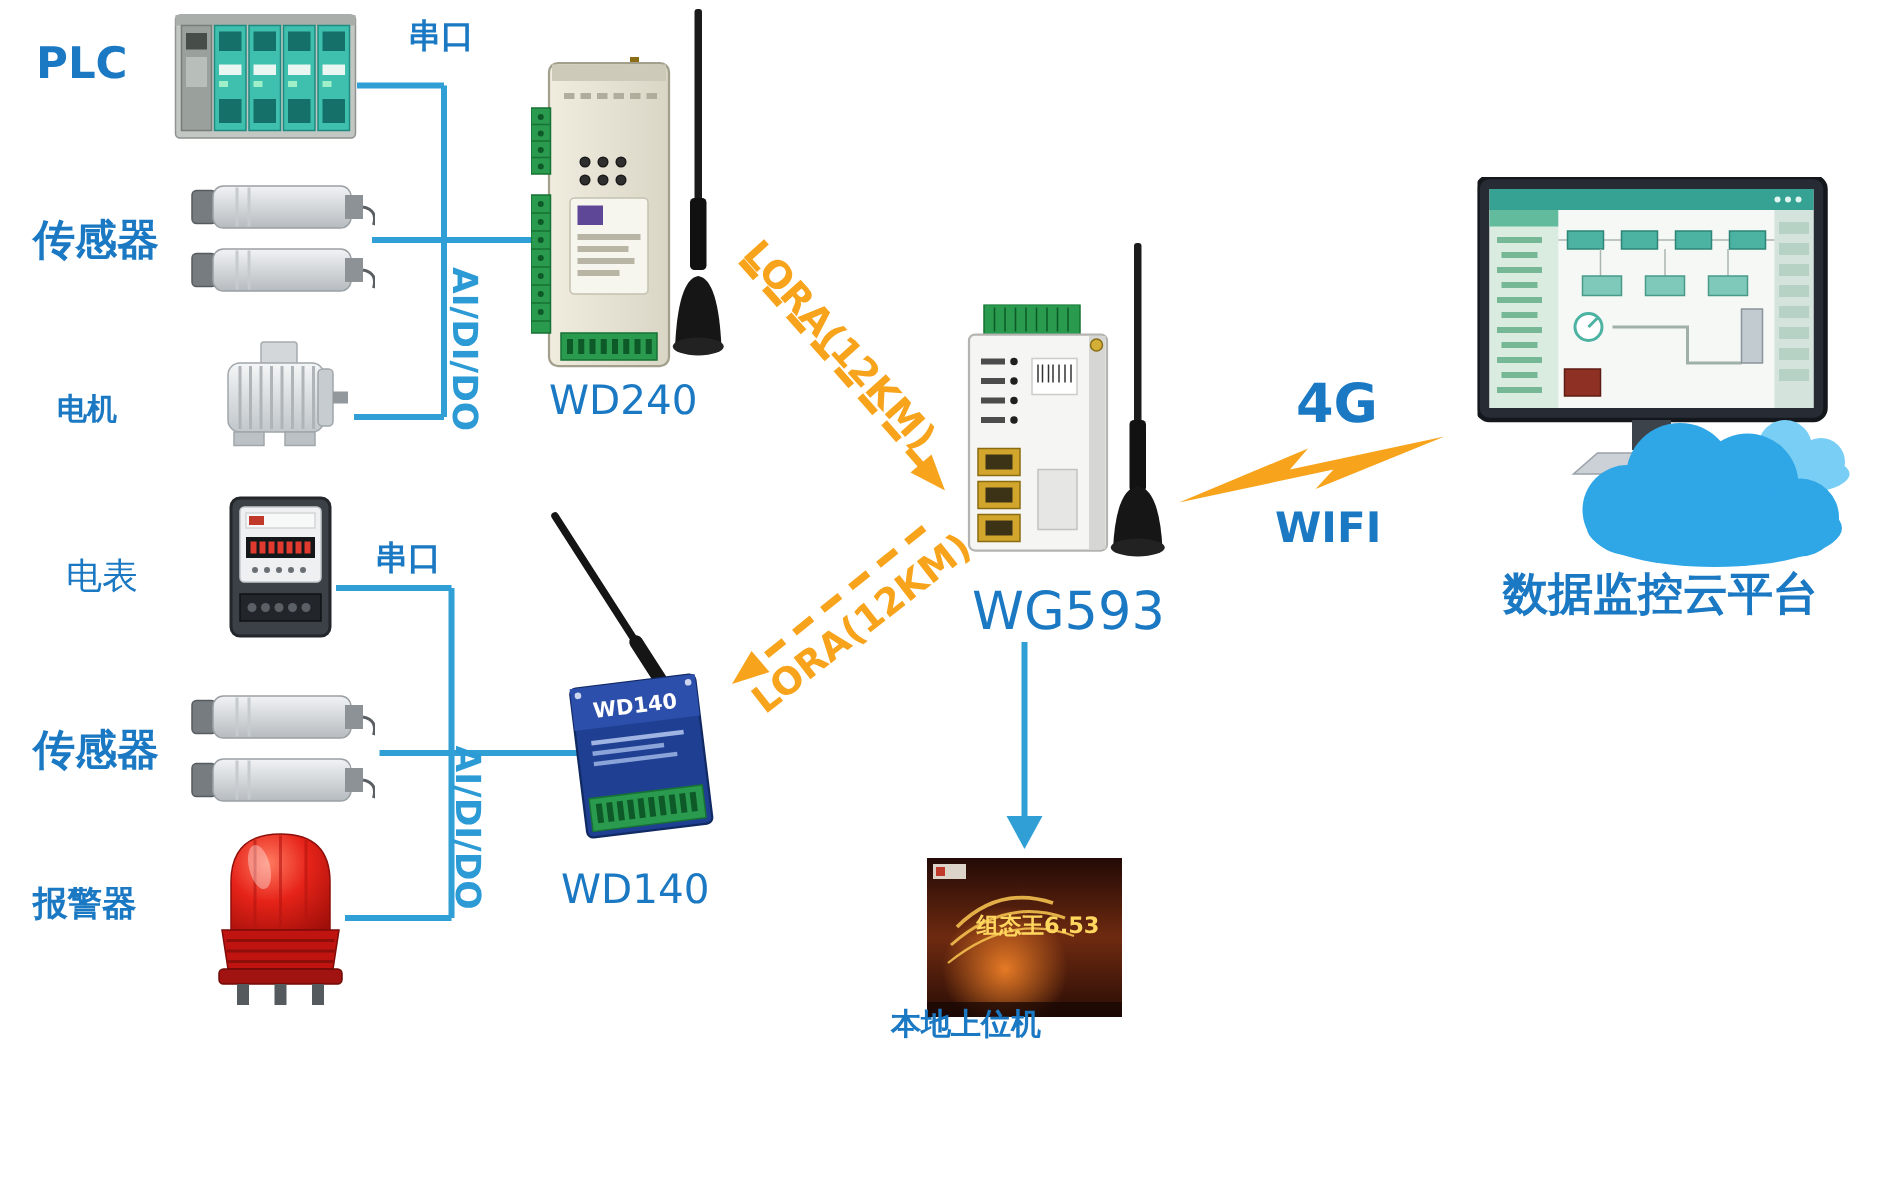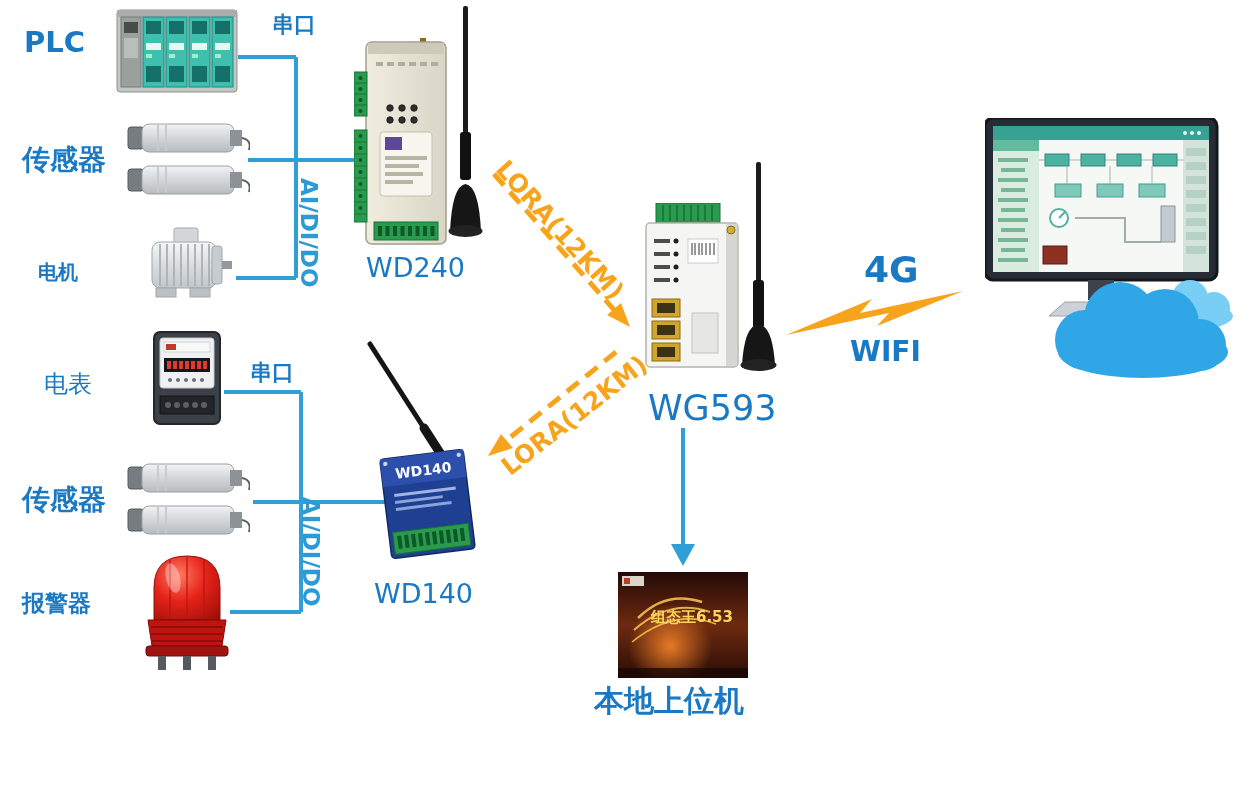--- a/index.html
+++ b/index.html
@@ -495,15 +495,16 @@
   <div class="lbl dev-lbl" style="left:366px;top:254px;font-size:27px">WD240</div>
   <div class="lbl dev-lbl" style="left:374px;top:580px;font-size:27px">WD140</div>
   <div class="lbl dev-lbl" style="left:648px;top:391px;font-size:35px">WG593</div>
 
   <div class="lbl lora" style="left:510px;top:156px;font-size:25px;transform:rotate(48deg)">LORA(12KM)</div>
   <div class="lbl lora" style="left:497px;top:460px;font-size:25px;transform:rotate(-38deg)">LORA(12KM)</div>
 
   <div class="lbl" style="left:864px;top:252px;font-size:36px">4G</div>
   <div class="lbl" style="left:850px;top:338px;font-size:28px">WIFI</div>
 
-  <div class="lbl" style="left:594px;top:686px;font-size:30px">本地上位机</div>
+  <div class="lbl" style="left:1002px;top:382px;font-size:30px">数据监控云平台</div>
+  <div class="lbl" style="left:594px;top:672px;font-size:20px">本地上位机</div>
 
 </div>
 
 </body></html>

